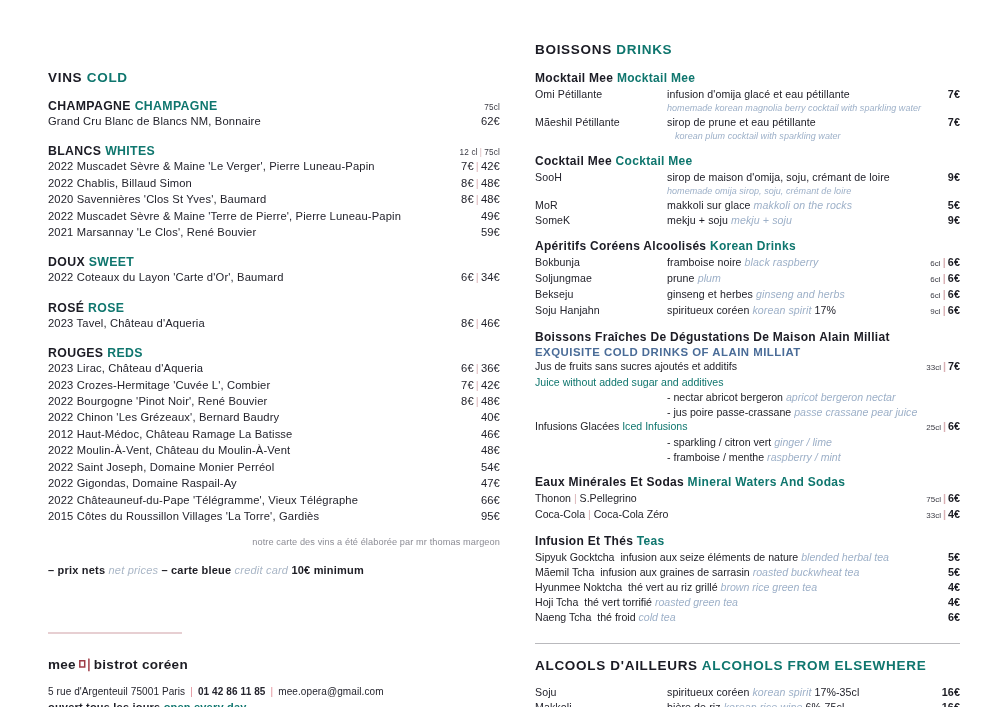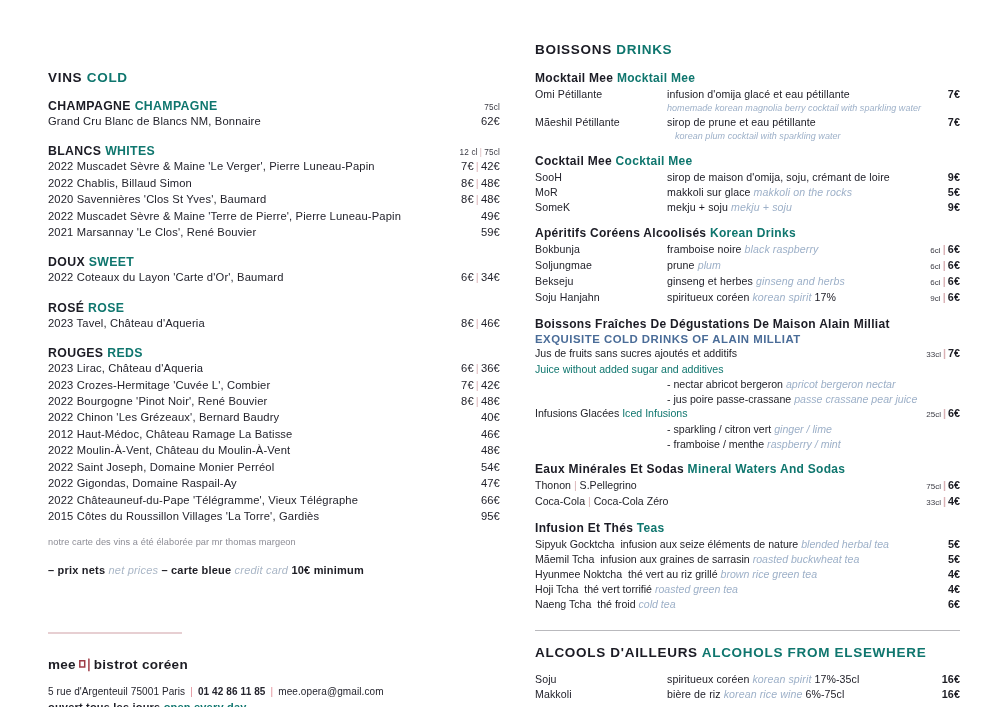--- a/index.html
+++ b/index.html
@@ -82,20 +82,21 @@
   .wrow .pr .sep { color: #dcb2b6; padding: 0 2px; }
 
   .blk { margin-bottom: 15px; }
   .blk.tight { margin-bottom: 13px; }
 
   .note {
     font-size: 9.2px;
     color: #8c8c95;
     letter-spacing: .1px;
     margin-top: 4px;
+    text-align: right;
   }
   .terms {
     font-size: 11px;
     margin-top: 17px;
     letter-spacing: .2px;
   }
   .terms b { font-weight: bold; }
   .terms .it { color: #a9b6c6; font-style: italic; font-weight: normal; }
 
   
@@ -400,20 +401,21 @@
     <div class="rblk">
       <div class="grp-r">
         <span class="fr">Cocktail Mee</span>
         <span class="en">Cocktail Mee</span>
       </div>
       <div class="drow">
         <span class="c1">SooH</span>
         <span class="c2">sirop de maison d'omija, soju, crémant de loire</span>
         <span class="pr">9€</span>
       </div>
+      <div class="sub-it">homemade omija sirop, soju, crémant de loire</div>
       <div class="drow">
         <span class="c1">MoR</span>
         <span class="c2"><span>makkoli sur glace</span> <span class="it">makkoli on the rocks</span></span>
         <span class="pr">5€</span>
       </div>
       <div class="drow">
         <span class="c1">SomeK</span>
         <span class="c2"><span>mekju + soju</span> <span class="it">mekju + soju</span></span>
         <span class="pr">9€</span>
       </div>

